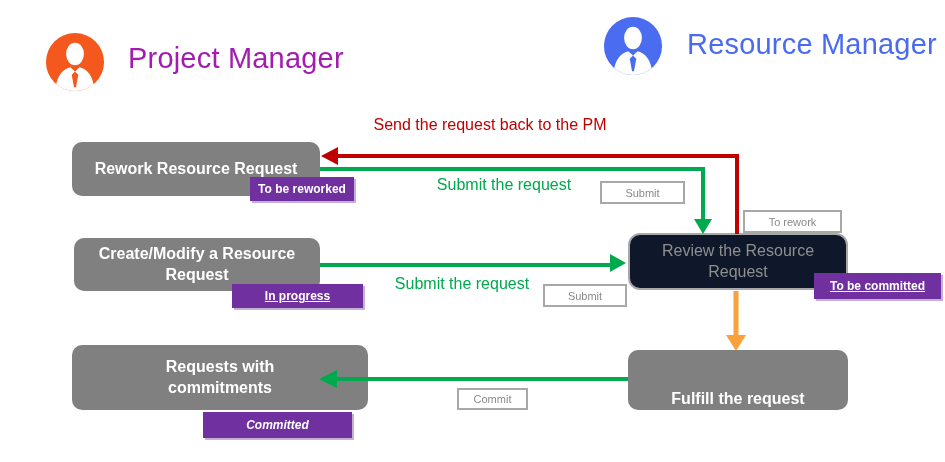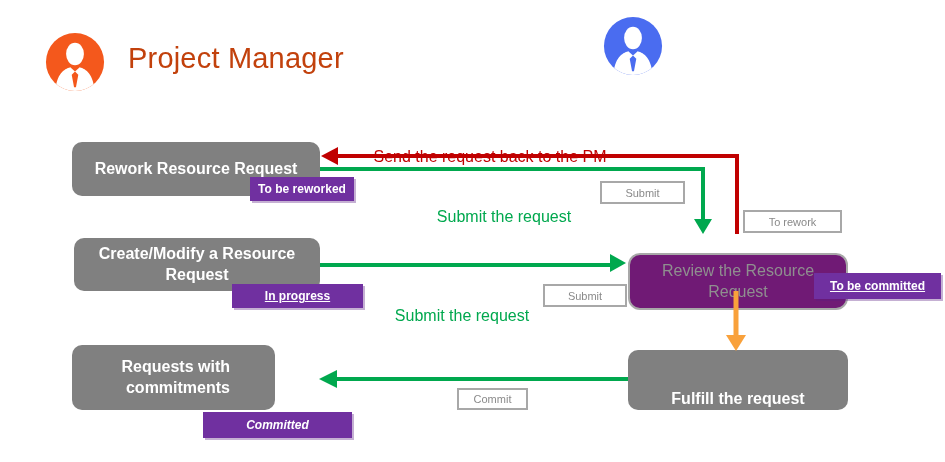--- a/index.html
+++ b/index.html
@@ -1,51 +1,51 @@
 <!DOCTYPE html>
 <html><head>
 <meta charset="utf-8">
 <style>
   html,body { margin:0; padding:0; background:#ffffff; }
   body { font-family:"Liberation Sans", sans-serif; }
   .canvas { position:relative; width:945px; height:462px; background:#ffffff; overflow:hidden; }
 
   .avatar { position:absolute; z-index:1; }
   .actor-title { position:absolute; font-size:29px; letter-spacing:0.2px; white-space:nowrap; z-index:1; }
-  .pm-title { left:128px; top:42px; color:#c2410c; }
+  .pm-title { left:128px; top:42px; color:#a21caf; }
   .rm-title { left:687px; top:28px; color:#4A6BF0; }
 
   .node { position:absolute; background:#808080; color:#ffffff; border-radius:10px;
           display:flex; align-items:center; justify-content:center; text-align:center;
           font-size:16px; font-weight:600; line-height:1.3; z-index:1; box-sizing:border-box; }
   .node-rework      { left:72px;  top:142px; width:248px; height:54px; }
   .node-create      { left:74px;  top:238px; width:246px; height:53px; padding:0 22px; }
-  .node-commitments { left:72px;  top:345px; width:203px; height:65px; padding:0 45px;text-align:right; }
+  .node-commitments { left:72px;  top:345px; width:296px; height:65px; padding:0 45px; }
   .node-fulfill     { left:628px; top:350px; width:220px; height:60px;align-items:flex-end; }
-  .node-review      { left:628px; top:233px; width:220px; height:57px; background:#701a75;
+  .node-review      { left:628px; top:233px; width:220px; height:57px; background:#0f172a;
                       border:2px solid #A8A8A8; color:#8F8F8F; font-weight:400; border-radius:12px;
-                      padding:0 24px;margin-top:20px; }
+                      padding:0 24px; }
 
   .badge { position:absolute; background:#7030A0; color:#ffffff; font-size:12px; font-weight:700;
            display:flex; align-items:center; justify-content:center; z-index:4;
            box-shadow:2px 2px 0 rgba(90,30,130,0.35); }
   .badge-reworked  { left:250px; top:177px; width:104px; height:24px; }
   .badge-progress  { left:232px; top:284px; width:131px; height:24px;text-decoration:underline; }
   .badge-committed { left:814px; top:273px; width:127px; height:26px;text-decoration:underline; }
   .badge-done      { left:203px; top:412px; width:149px; height:26px;font-style:italic; }
 
   .btn { position:absolute; background:#ffffff; border:2px solid #A8A8A8; color:#8A8A8A;
          font-size:11px; display:flex; align-items:center; justify-content:center;
          z-index:3; box-sizing:border-box; cursor:pointer; }
   .btn-submit-top { left:600px; top:181px; width:85px; height:23px; }
   .btn-to-rework  { left:743px; top:170px; width:99px; height:23px;margin-top:40px; }
   .btn-submit-mid { left:543px; top:284px; width:84px; height:23px; }
   .btn-commit     { left:457px; top:388px; width:71px; height:22px; }
 
-  .edge-label { position:absolute; font-size:16px; text-align:center; z-index:3; white-space:nowrap;margin-top:32px; }
+  .edge-label { position:absolute; font-size:16px; text-align:center; z-index:3; white-space:nowrap; }
   .lbl-send-back  { left:340px; top:116px; width:300px; color:#C00000; }
   .lbl-submit-top { left:404px; top:176px; width:200px; color:#00A84E; }
   .lbl-submit-mid { left:362px; top:275px; width:200px; color:#00A84E; }
 
   .arrows { position:absolute; left:0; top:0; z-index:2; pointer-events:none; }
 </style>
 </head>
 <body>
 
 <div class="canvas">
@@ -71,20 +71,21 @@
           <circle cx="32" cy="32" r="31"></circle>
         </clipPath>
       </defs>
     <circle cx="32" cy="32" r="31" fill="#4A6CF0"></circle>
     <g clip-path="url(#clip-rm)">
       <ellipse cx="32" cy="23.5" rx="9.5" ry="12" fill="#ffffff"></ellipse>
       <path d="M11,64 C12,45 20,39.5 27,37.5 L32,42 L37,37.5 C44,39.5 52,45 53,64 Z" fill="#ffffff"></path>
       <path d="M32,42 L28.5,45.5 L31,59 L33,59 L35.5,45.5 Z" fill="#4A6CF0"></path>
     </g>
   </svg>
+  <div class="actor-title rm-title">Resource Manager</div>
 
   <svg class="arrows" width="945" height="462" viewBox="0 0 945 462">
 
     <g>
       <polyline points="737,234 737,156 334,156" fill="none" stroke="#C00000" stroke-width="4"></polyline>
       <polygon points="321,156 338,147 338,165" fill="#C00000"></polygon>
     </g>
 
     <g>
       <polyline points="320,169 703,169 703,222" fill="none" stroke="#00A84E" stroke-width="4"></polyline>

